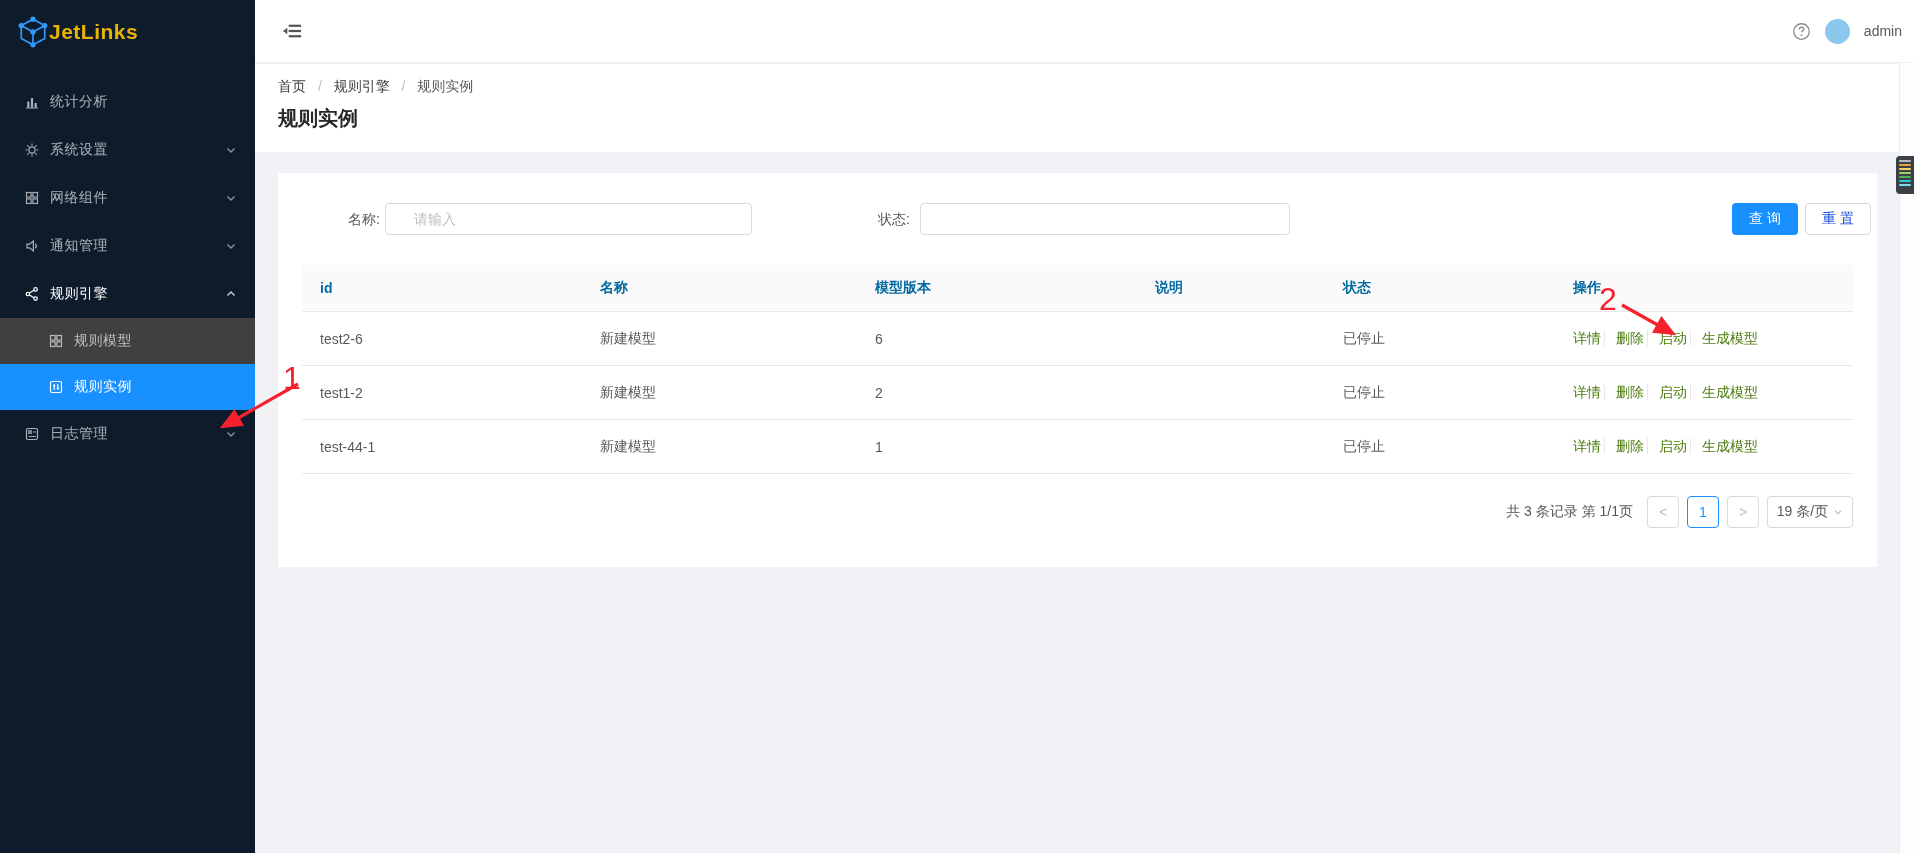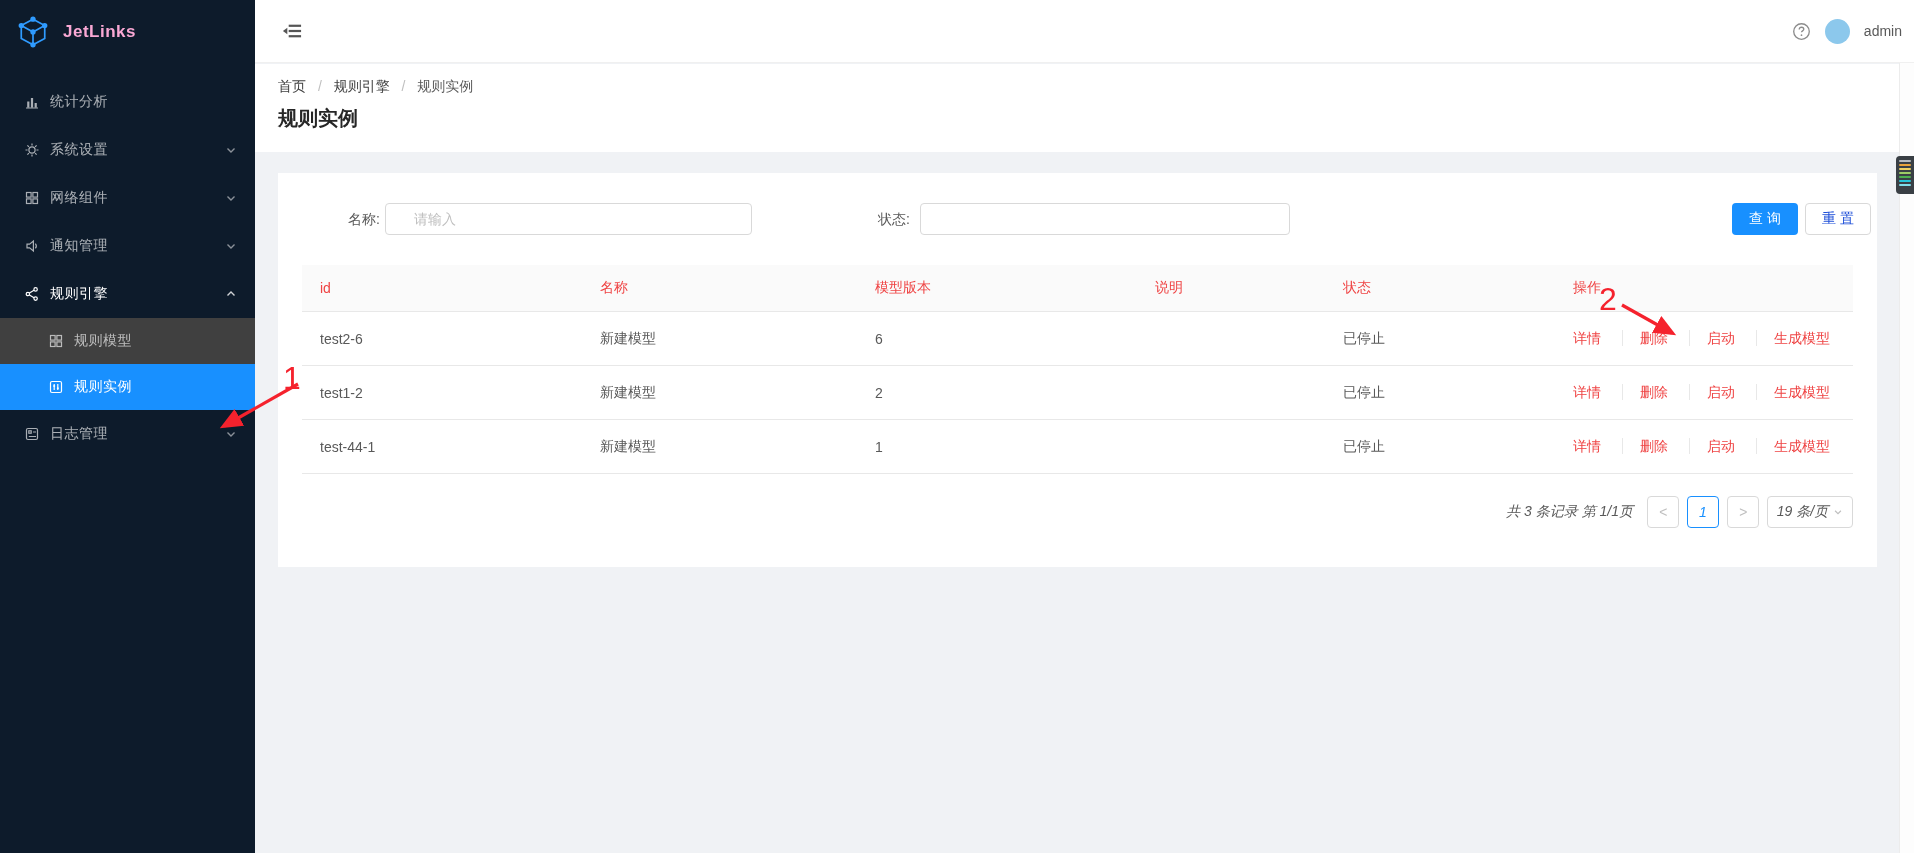--- a/index.html
+++ b/index.html
@@ -4,21 +4,21 @@
 <style>
   * { margin:0; padding:0; box-sizing:border-box; }
   html,body { width:1914px; height:853px; overflow:hidden; background:#f0f2f5;
     font-family:"Liberation Sans","DejaVu Sans",sans-serif; font-size:14px; }
   .app { position:relative; width:1914px; height:853px; }
 
   
   .sidebar { position:absolute; left:0; top:0; width:255px; height:853px; background:#0d1b2b; z-index:5; }
   .logo { height:64px; display:flex; align-items:center; padding-left:17px; cursor:pointer; }
   .logo svg { width:32px; height:32px; }
-  .logo-text { color:#f9a8d4; font-size:17px; font-weight:bold; margin-left:14px; letter-spacing:.5px; }
+  .logo-text { color:#eab308; font-size:21px; font-weight:bold; margin-left:0; letter-spacing:.5px; }
   .menu { position:absolute; top:78px; left:0; right:0; }
   .menu-item { position:relative; height:48px; display:flex; align-items:center; padding:0 18px 0 24px;
     color:rgba(255,255,255,.65); cursor:pointer; }
   .menu-item .mi-icon { width:16px; height:16px; margin-right:10px; flex:0 0 16px; }
   .menu-item .mi-label { flex:1; letter-spacing:.5px; }
   .menu-item .mi-chevron { width:12px; height:12px; opacity:.8; }
   .menu-item.active-parent { color:#fff; }
   .submenu { background:#404040; }
   .submenu .menu-item { height:46px; padding-left:48px; }
   .submenu .menu-item.selected { background:#1890ff; color:#fff; }
@@ -51,28 +51,28 @@
   .inp-name { left:107px; width:367px; padding-left:28px; }
   .inp-status { left:642px; width:370px; padding-left:12px; }
   .btn { position:absolute; top:30px; height:32px; width:66px; border-radius:4px; font-size:14px;
     display:flex; align-items:center; justify-content:center; cursor:pointer; border:1px solid transparent; }
   .btn-primary { left:1454px; background:#1890ff; color:#fff; }
   .btn-default { left:1527px; background:#fff; border-color:#d9d9d9; color:#1d4ed8; }
 
   
   .table { position:absolute; left:24px; top:92px; width:1551px; }
   .t-row { display:grid; grid-template-columns:280px 275px 280px 188px 230px 1fr; align-items:center; }
-  .t-head { height:47px; background:#fafafa; border-bottom:1px solid #e8e8e8; color:#ef4444; font-weight:400; }
+  .t-head { height:47px; background:#fafafa; border-bottom:1px solid #e8e8e8; color:#0369a1; font-weight:700; }
   .t-body-row { height:54px; border-bottom:1px solid #e8e8e8; color:#595959; }
   .t-cell { padding-left:18px; white-space:nowrap; overflow:hidden; }
-  .row-actions a { color:#ef4444; text-decoration:none; cursor:pointer; }
-  .row-actions a:not(:first-child) { border-left:1px solid #e8e8e8; padding-left:17px; margin-left:21px; }
-
-  
-  .pagination { position:absolute; top:323px; right:24px; display:flex; align-items:center; gap:8px;font-style:italic; }
+  .row-actions a { color:#4d7c0f; text-decoration:none; cursor:pointer; }
+  .row-actions a:not(:first-child) { border-left:1px solid #e8e8e8; padding-left:11px; margin-left:3px; }
+
+  
+  .pagination { position:absolute; top:323px; right:24px; display:flex; align-items:center; gap:8px; }
   .pg-summary { color:#595959; margin-right:6px; }
   .pg-btn { width:32px; height:32px; border:1px solid #d9d9d9; border-radius:4px; background:#fff;
     display:flex; align-items:center; justify-content:center; color:#bfbfbf; cursor:pointer; }
   .pg-btn.current { border-color:#1890ff; color:#1890ff; }
   .pg-size { width:86px; height:32px; border:1px solid #d9d9d9; border-radius:4px; background:#fff;
     display:flex; align-items:center; justify-content:center; gap:5px; color:#595959; cursor:pointer; }
   .pg-size svg { width:10px; height:10px; color:#bfbfbf; }
 
   
   .ann-layer { position:absolute; left:0; top:0; width:1914px; height:853px; pointer-events:none; z-index:9; }

